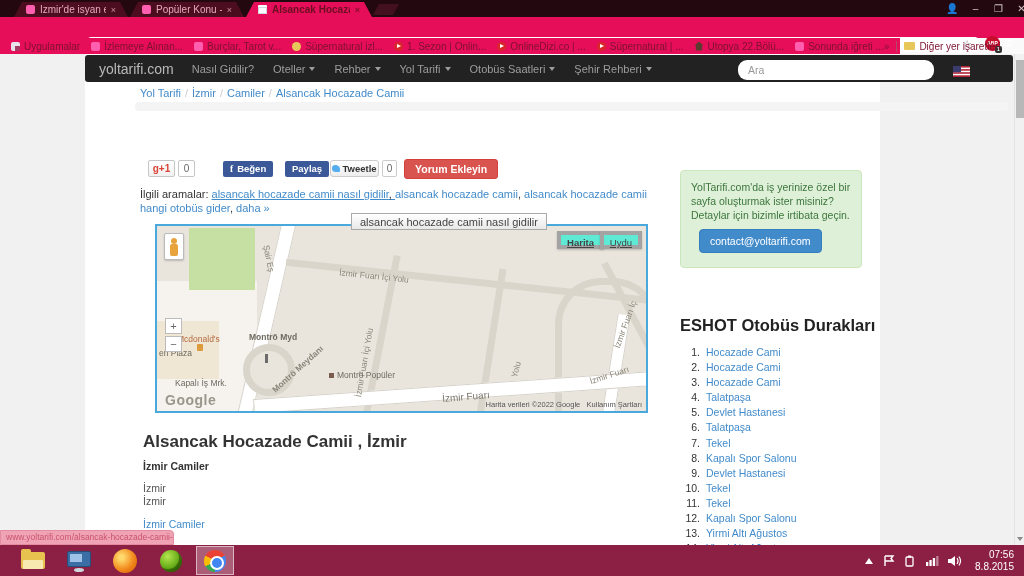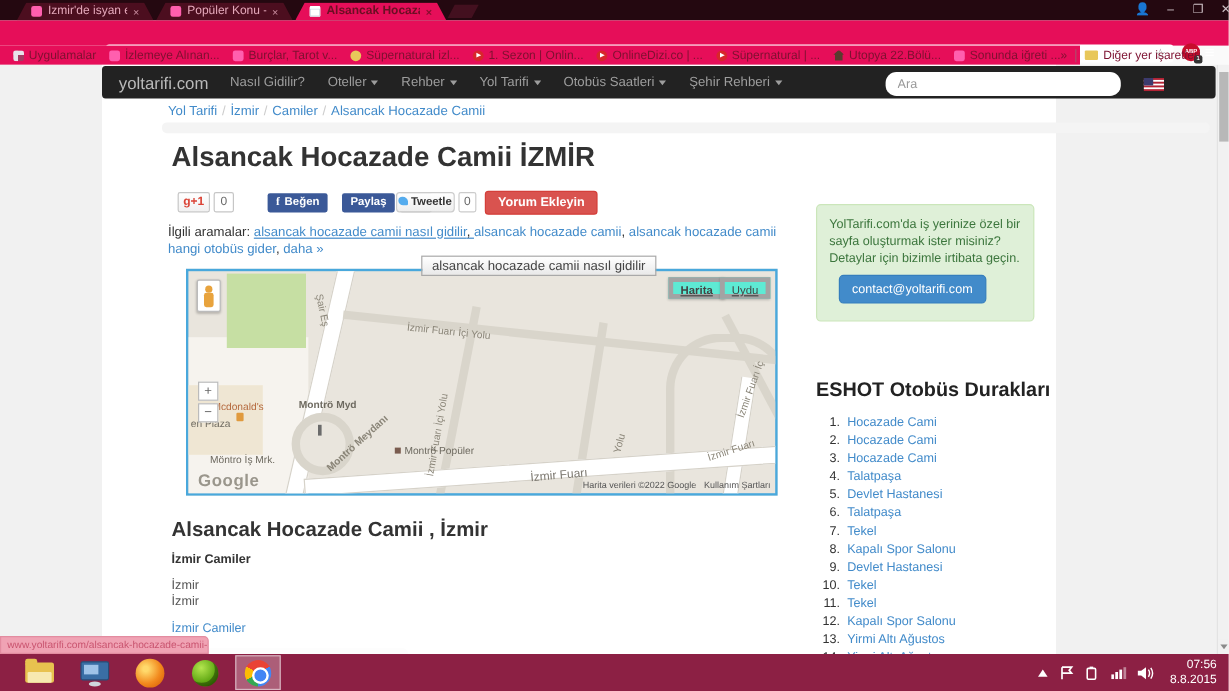--- a/index.html
+++ b/index.html
@@ -314,21 +314,20 @@
     <span class="bc-link">Yol Tarifi</span>
       <span class="sep">/</span>
     <span class="bc-link">İzmir</span>
       <span class="sep">/</span>
     <span class="bc-link">Camiler</span>
       <span class="sep">/</span>
     <span class="bc-link">Alsancak Hocazade Camii</span>
   </div>
   <div class="grayband"></div>
 
-  <div class="h1">Alsancak Hocazade Camii İZMİR</div>
 
   <div class="socialrow">
     <span class="gplus">g+1</span>
     <span class="gplus-count">0</span>
     <span class="fbbtn" style="left:223px;"><span class="fb-f">f</span><span>Beğen</span></span>
     <span class="fbbtn" style="left:285px;"><span>Paylaş</span></span>
     <span class="fbcount">6,1b</span>
     <span class="tweet"><span class="bird"></span><span>Tweetle</span></span>
     <span class="tweetcount">0</span>
     <span class="commentbtn">Yorum Ekleyin</span>
@@ -367,21 +366,21 @@
     <div class="maplabel" style="left:455px;top:120px;transform:rotate(-70deg);transform-origin:left top;">İzmir Fuarı İç</div>
     <div class="maplabel" style="left:285px;top:165px;font-size:10px;color:#7c7870;transform:rotate(-5deg);">İzmir Fuarı</div>
     <div class="maplabel" style="left:432px;top:144px;transform:rotate(-18deg);">İzmir Fuarı</div>
 
     <div class="poilabel" style="left:92px;top:106px;">Montrö Myd</div>
     <div class="poilabel" style="left:108px;top:138px;color:#8a8578;transform:rotate(-42deg);">Montrö Meydanı</div>
     <div class="poilabel" style="left:172px;top:144px;font-weight:normal;"><span style="display:inline-block;width:5px;height:5px;background:#7a5c4f;margin-right:3px;"></span><span>Montrö Popüler</span></div>
     <div class="poilabel" style="left:20px;top:108px;color:#b56a3f;font-weight:normal;">Mcdonald's</div>
     <div style="position:absolute;left:40px;top:118px;width:6px;height:7px;background:#e09a3e;border-radius:1px;"></div>
     <div class="poilabel" style="left:2px;top:122px;font-weight:normal;">en Plaza</div>
-    <div class="poilabel" style="left:18px;top:152px;font-weight:normal;">Möntro İş Mrk.</div>
+    <div class="poilabel" style="left:18px;top:152px;font-weight:normal;">Kapalı İş Mrk.</div>
 
     <div class="pegbox">
         <div class="pegman"></div>
       </div>
     <div class="zoomctl" style="top:92px;">+</div>
     <div class="zoomctl" style="top:110px;">−</div>
     <div class="mapbtn" style="right:42px;font-weight:bold;">Harita</div>
     <div class="mapbtn" style="right:4px;">Uydu</div>
     <div class="glogo">Google</div>
     <div class="mapcopy">

